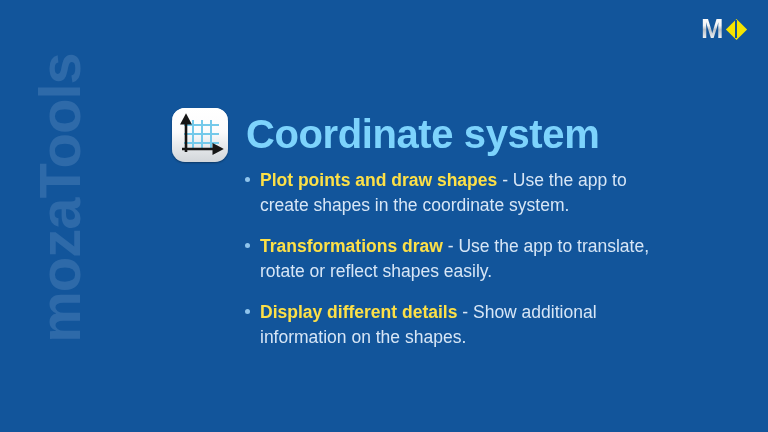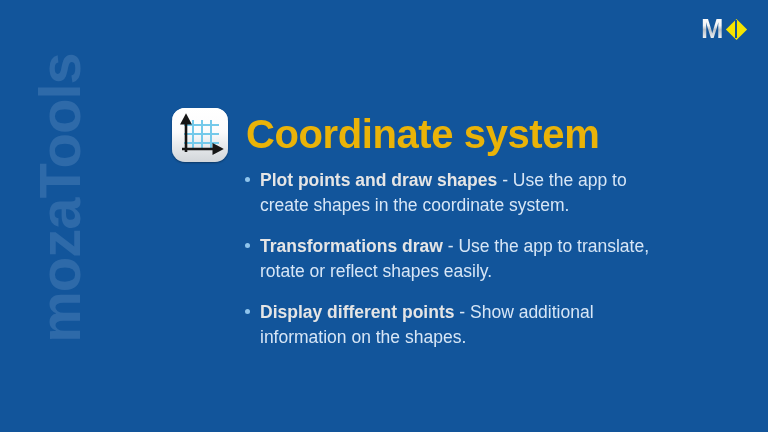--- a/index.html
+++ b/index.html
@@ -98,21 +98,21 @@
   }
   #app-icon svg { display: block; }
 
   
   #title {
     position: absolute;
     left: 246px;
     top: 110px;
     font-size: 40px;
     font-weight: bold;
-    color: #eab308;
+    color: #7dd3fc;
     letter-spacing: -0.4px;
     line-height: 48px;
     white-space: nowrap;
   }
 
   
   #bullets {
     position: absolute;
     left: 242px;
     top: 168px;
@@ -131,21 +131,21 @@
     position: absolute;
     left: 3px;
     top: 9px;
     width: 5px;
     height: 5px;
     border-radius: 50%;
     background: #8fc4ec;
   }
   .bullet-lead {
     font-weight: bold;
-    color: #e5e5e5;
+    color: #fde047;
   }
   .bullet-rest {
     font-weight: normal;
     color: #d7e6f6;
     text-align: right;
   }
 </style>
 </head>
 <body>
 
@@ -189,18 +189,18 @@
       <span class="bullet-lead">Plot points and draw shapes</span><span class="bullet-rest"> - Use the app to create shapes in the coordinate system.</span>
     </div>
 
     <div class="bullet-row">
       <span class="bullet-dot"></span>
       <span class="bullet-lead">Transformations draw</span><span class="bullet-rest"> - Use the app to translate, rotate or reflect shapes easily.</span>
     </div>
 
     <div class="bullet-row">
       <span class="bullet-dot"></span>
-      <span class="bullet-lead">Display different points</span><span class="bullet-rest"> - Show additional information on the shapes.</span>
+      <span class="bullet-lead">Display different details</span><span class="bullet-rest"> - Show additional information on the shapes.</span>
     </div>
 
   </div>
 
 </div>
 
 </body></html>

